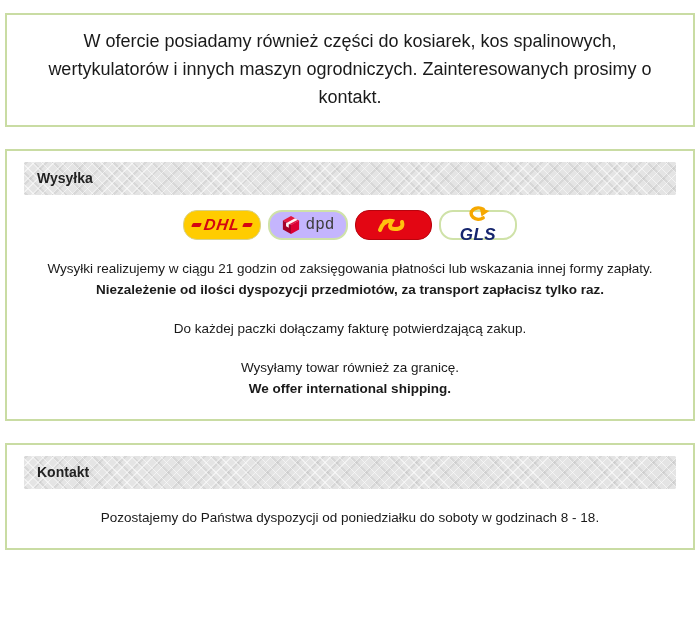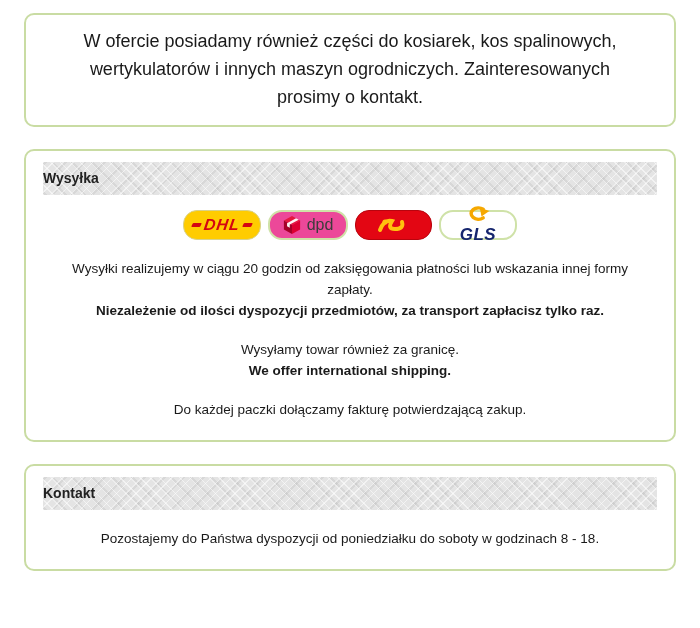--- a/index.html
+++ b/index.html
@@ -1,38 +1,39 @@
 <!DOCTYPE html>
 <html><head>
 <meta charset="utf-8">
 <style>
   html,body{margin:0;padding:0;}
   body{
     width:700px;height:628px;overflow:hidden;background:#ffffff;
     font-family:"Liberation Sans", sans-serif;color:#1a1a1a;
   }
   .box{
-    margin:0 24px;
+    margin:0 5px;
     border:2px solid #c9dca3;
-    border-radius:10px;
+    border-radius:0;
     background:#ffffff;
     box-sizing:border-box;
   }
   .intro-box{
     margin-top:13px;
     padding:12px 34px 14px 34px;
     text-align:center;
     font-size:18px;
     line-height:28px;
   }
   .section{margin-top:22px;padding-bottom:20px;}
   .section-header{
     margin:11px 17px 0 17px;
     height:33px;
     line-height:33px;
+    padding-left:13px;
     font-size:14px;
     font-weight:bold;
     color:#222222;
     background-color:#e4e4e4;
     background-image:
       repeating-linear-gradient(45deg, rgba(255,255,255,0.55) 0 1px, transparent 1px 7px),
       repeating-linear-gradient(135deg, rgba(255,255,255,0.55) 0 1px, transparent 1px 7px),
       repeating-linear-gradient(45deg, rgba(160,160,160,0.18) 0 3px, transparent 3px 14px),
       repeating-linear-gradient(135deg, rgba(160,160,160,0.18) 0 3px, transparent 3px 14px);
   }
@@ -65,23 +66,24 @@
     letter-spacing:1px;
     transform:skewX(-8deg);
   }
   .dhl-dash{
     width:9px;height:4px;background:#d40511;
     transform:skewX(-25deg);
     border-radius:1px;
   }
   .logo-dpd{
     width:80px;
-    background:#ec4899;
+    background:#c4b5fd;
     border:2px solid #cfe2a8;
     gap:6px;
+    font-family:Liberation Mono, monospace;
   }
   .dpd-text{
     color:#3c3c3c;
     font-size:16px;
     font-weight:500;
   }
   .logo-poczta{
     width:77px;
     background:#e30613;
     border:1px solid #b8040e;
@@ -160,31 +162,31 @@
           <path d="M21 3.5 A8.5 6.5 0 1 0 21 13.5" stroke="#f6a800" stroke-width="4" fill="none" stroke-linecap="round"></path>
           <polygon points="17,1.5 28,5.5 19,12" fill="#f6a800"></polygon>
         </svg>
       </span>
       <span class="gls-text">GLS</span>
     </div>
 
   </div>
 
   <div class="para">
-    <span>Wysyłki realizujemy w ciągu 20 godzin od zaksięgowania płatności lub wskazania innej formy zapłaty.</span><br>
+    <span>Wysyłki realizujemy w ciągu 21 godzin od zaksięgowania płatności lub wskazania innej formy zapłaty.</span><br>
     <span class="bold">Niezależenie od ilości dyspozycji przedmiotów, za transport zapłacisz tylko raz.</span>
+  </div>
+
+  <div class="para">
+    <span>Do każdej paczki dołączamy fakturę potwierdzającą zakup.</span>
   </div>
 
   <div class="para">
     <span>Wysyłamy towar również za granicę.</span><br>
     <span class="bold">We offer international shipping.</span>
-  </div>
-
-  <div class="para">
-    <span>Do każdej paczki dołączamy fakturę potwierdzającą zakup.</span>
   </div>
 </div>
 
 <div class="box section">
   <div class="section-header">
     <span>Kontakt</span>
   </div>
 
 
   <div class="para">

